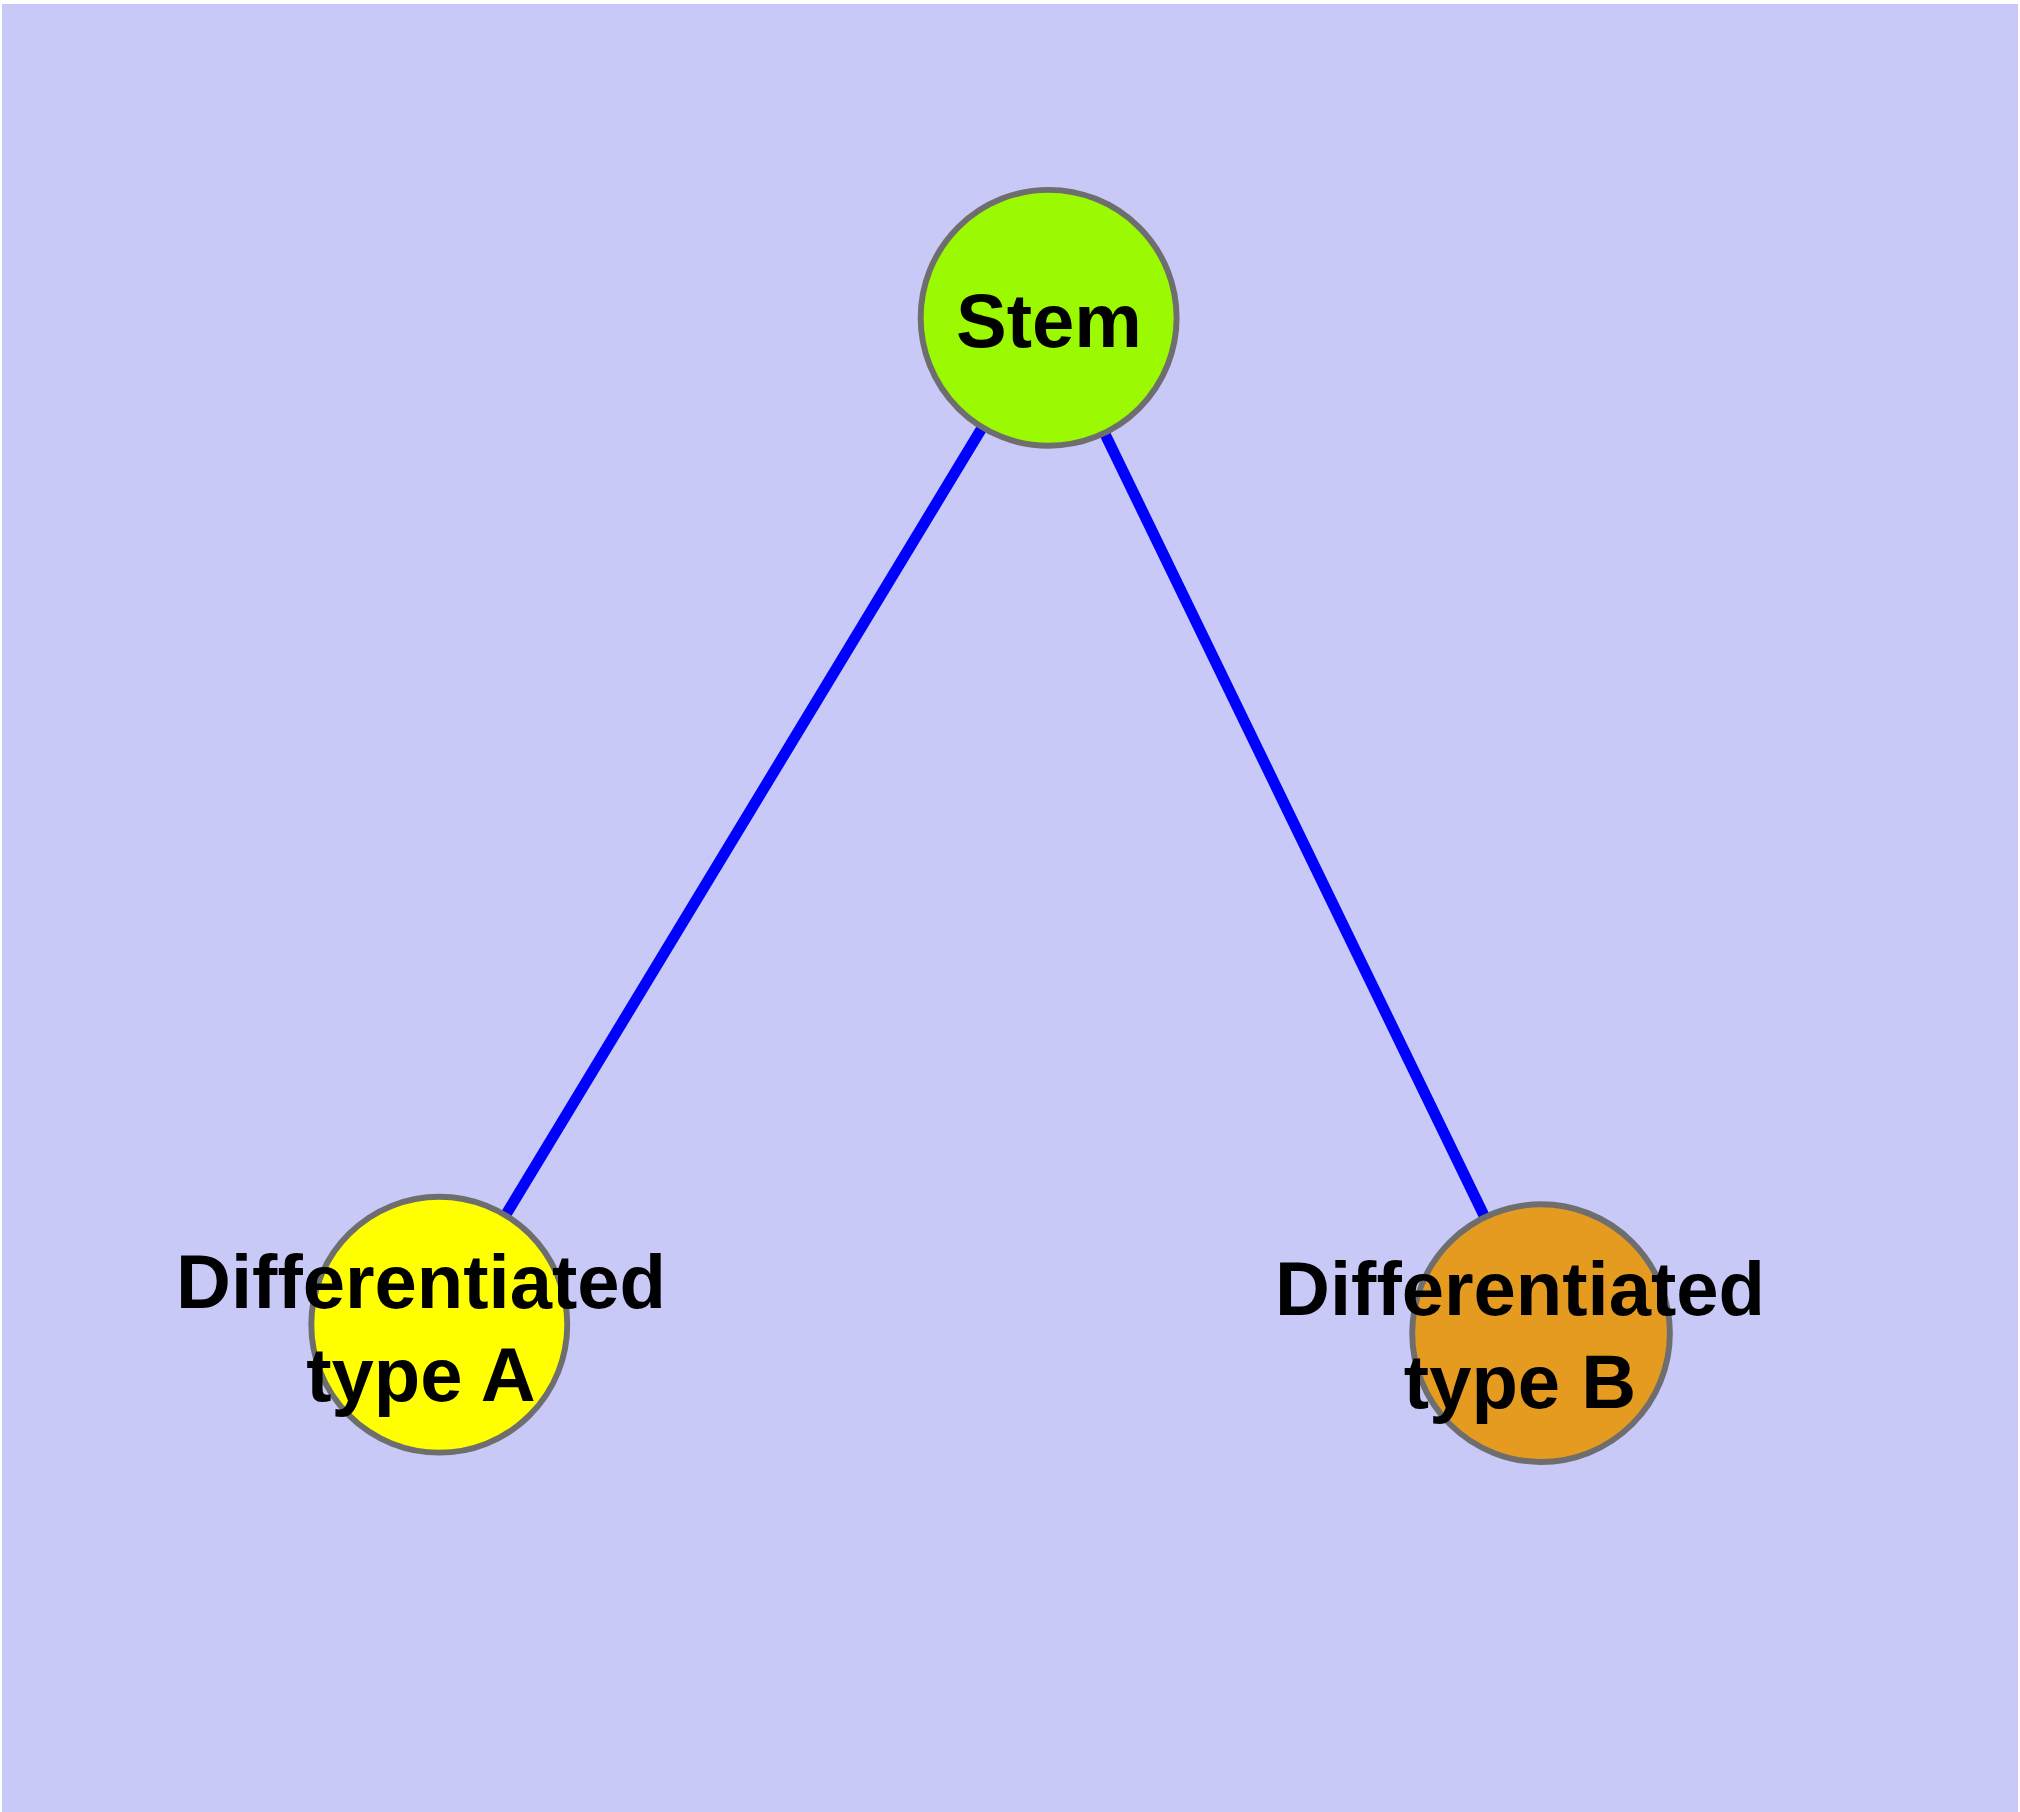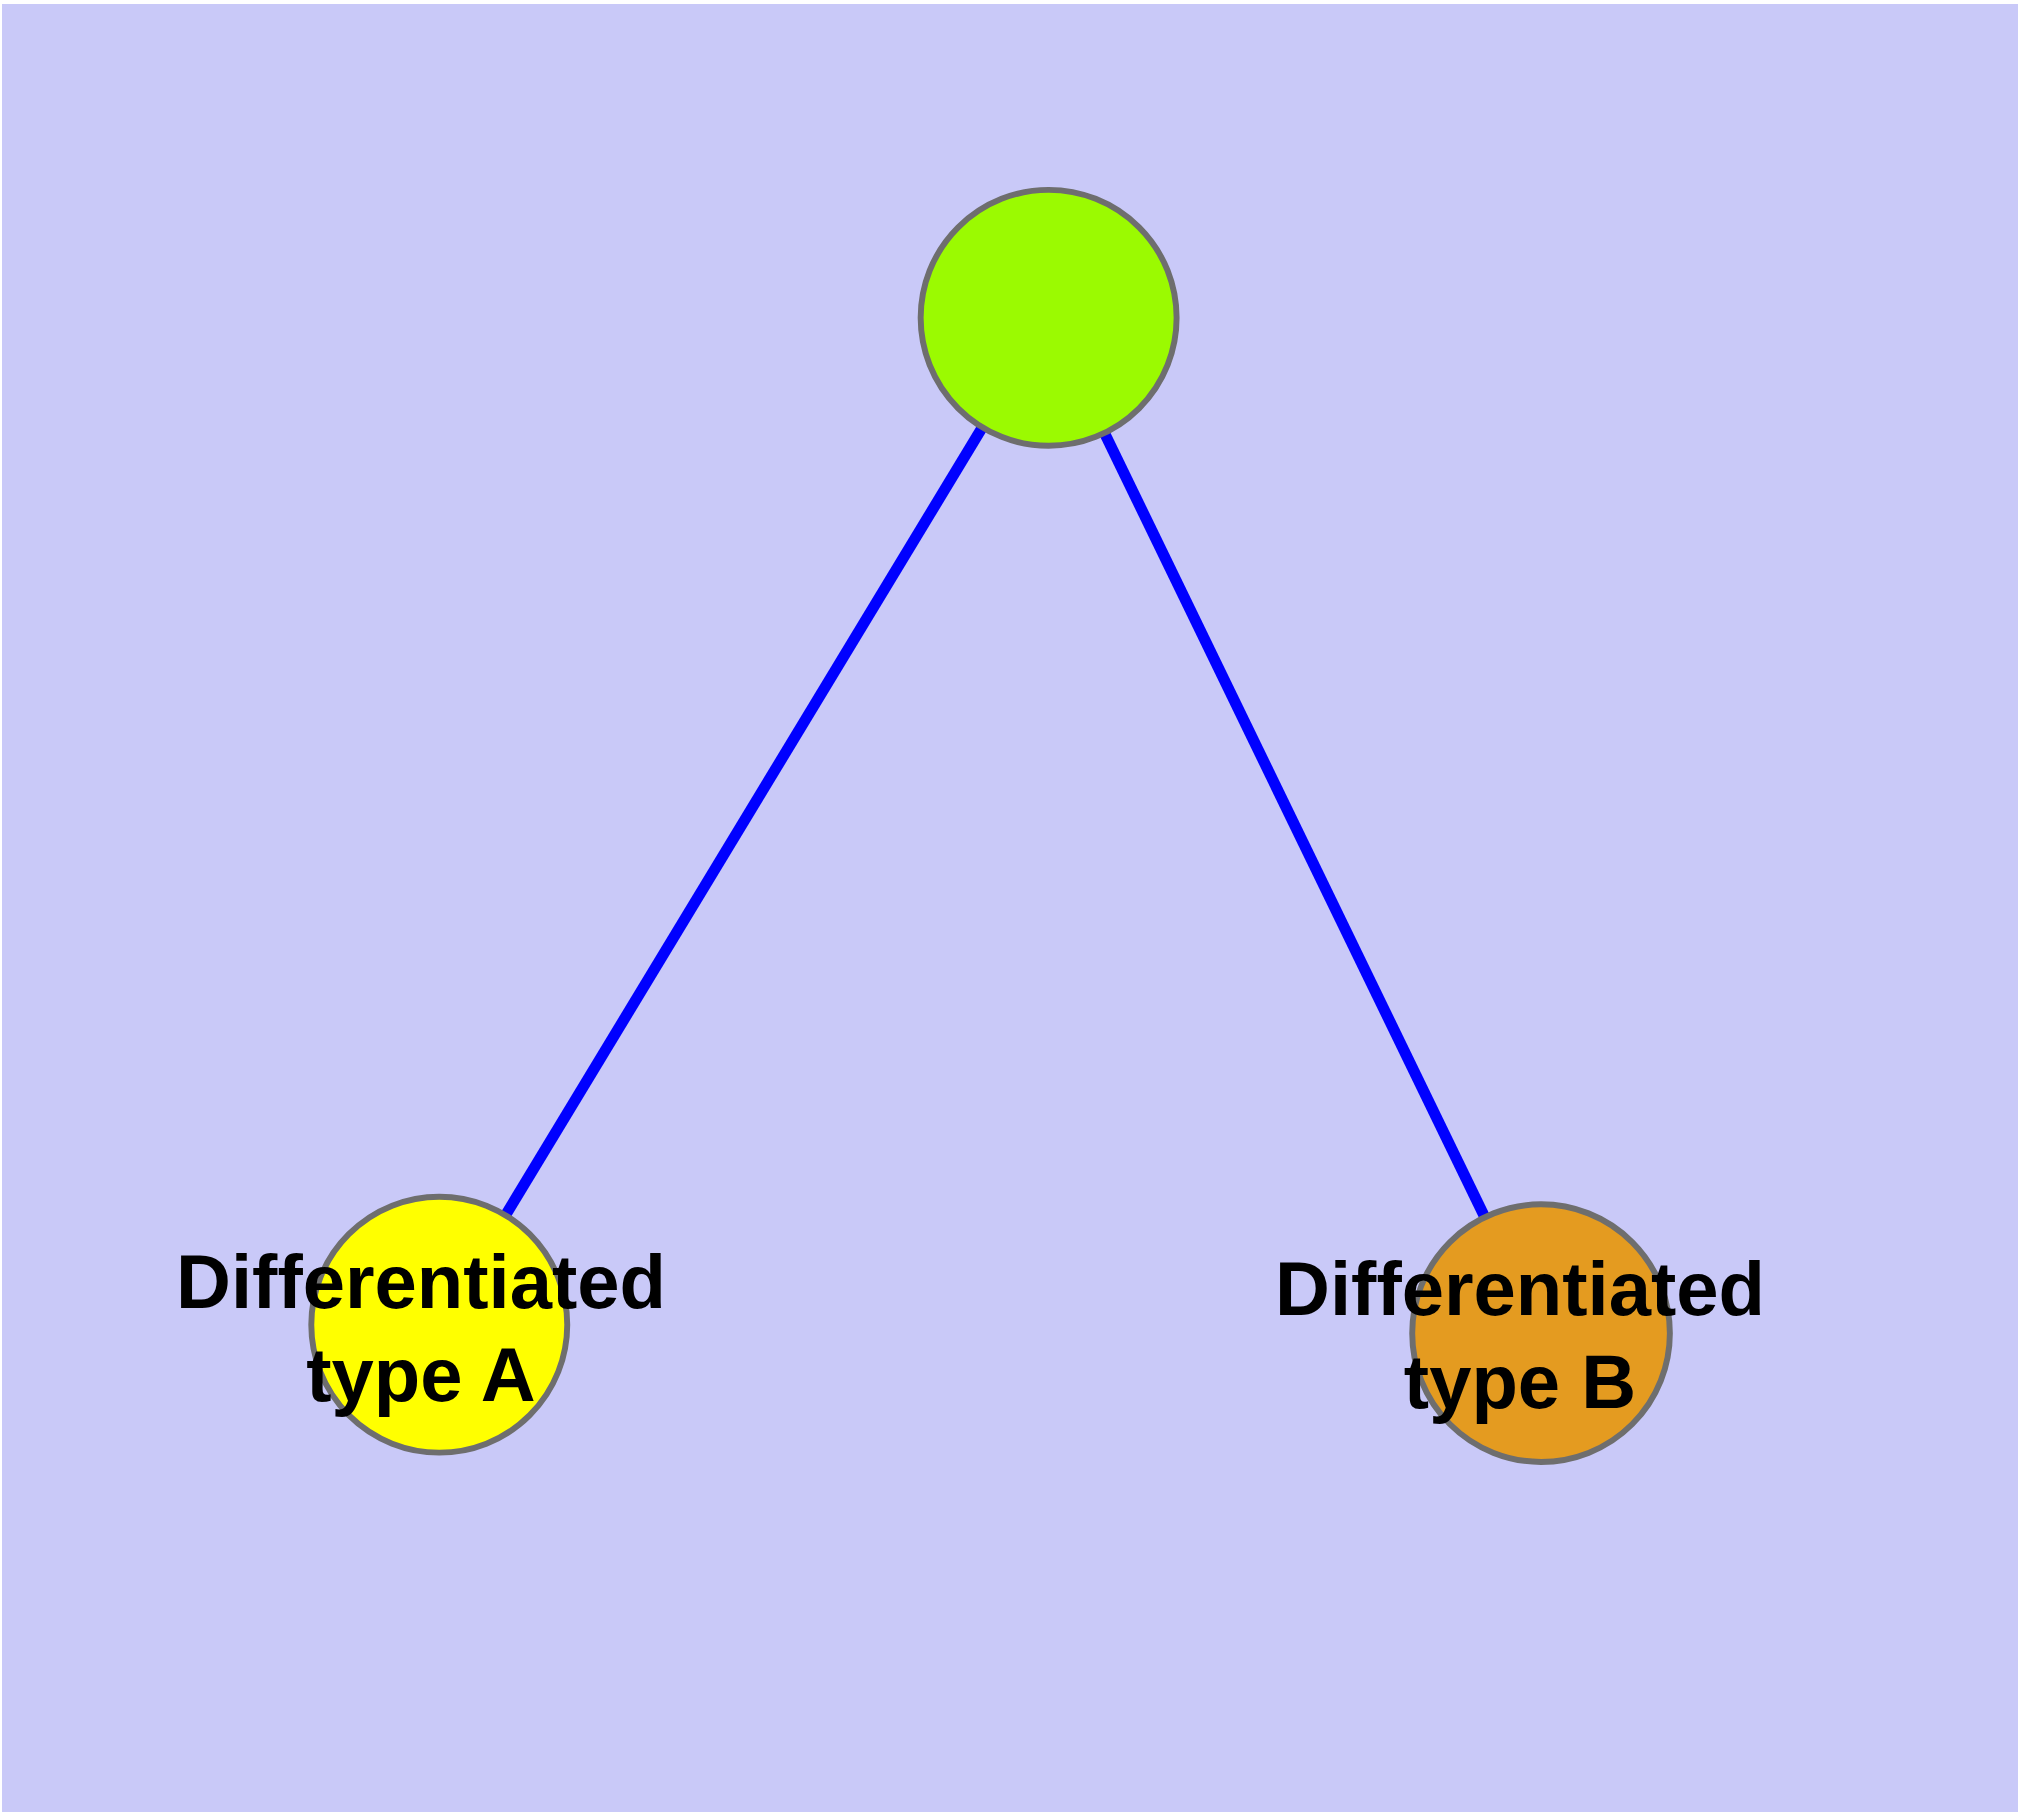--- a/index.html
+++ b/index.html
@@ -52,20 +52,21 @@
   <div class="canvas" id="canvas-bg" style="background: rgb(201, 201, 248);"></div>
 
   <svg class="graph" id="graph-svg" viewBox="0 0 2384 2138" xmlns="http://www.w3.org/2000/svg">
       <line x1="1237" y1="375" x2="518" y2="1563" stroke="#0000FF" stroke-width="13"></line>
       <line x1="1237" y1="375" x2="1818" y2="1573" stroke="#0000FF" stroke-width="13"></line>
       <circle cx="1237" cy="375" r="151" fill="#9BFA01" stroke="#6E6E6E" stroke-width="7"></circle>
       <circle cx="518" cy="1563" r="151" fill="#FFFF00" stroke="#6E6E6E" stroke-width="7"></circle>
       <circle cx="1818" cy="1573" r="152" fill="#E49B20" stroke="#6E6E6E" stroke-width="7"></circle>
     </svg>
 
+  <div class="node-label" id="label-stem" style="left: 1049px; top: 320px; color: rgb(0, 0, 0);">Stem</div>
 
   <div class="node-label" id="label-type-a" style="left: 421px; top: 1328px; color: rgb(0, 0, 0);">Differentiated
 type A</div>
 
   <div class="node-label" id="label-type-b" style="left: 1520px; top: 1335px; color: rgb(0, 0, 0);">Differentiated
 type B</div>
 </div>
 
 
 </body></html>

